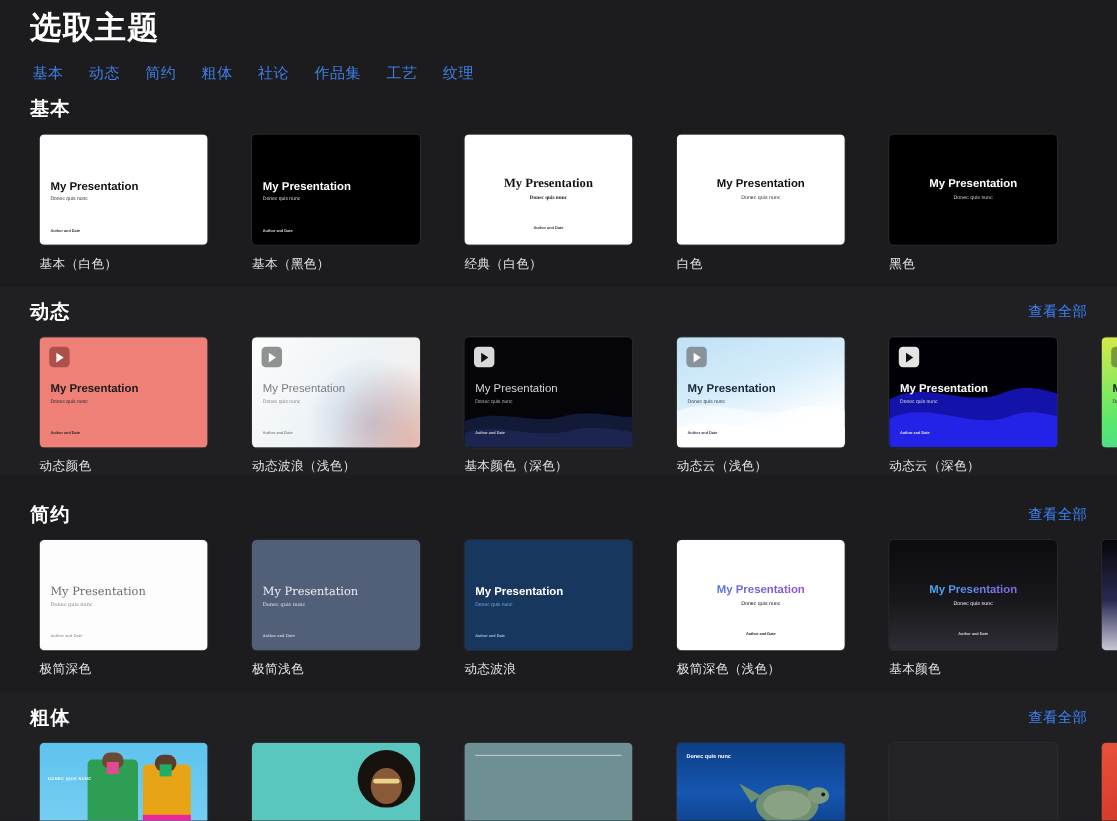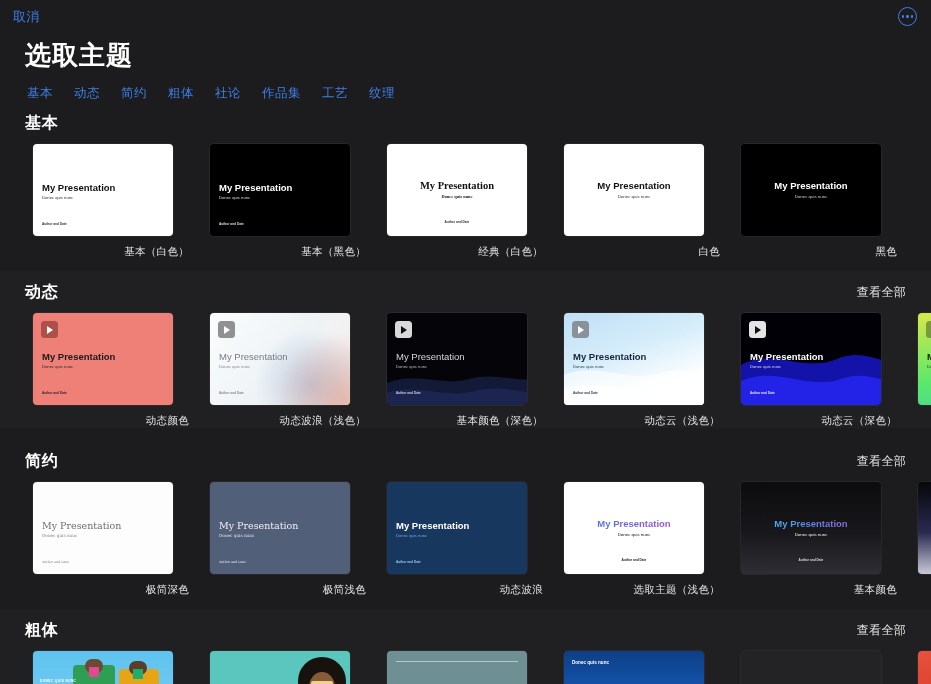--- a/index.html
+++ b/index.html
@@ -40,32 +40,32 @@
   
   .section { position:relative; padding:0 0 0 0; }
   .section.band { background:#202022; }
   .sec-head {
     position:relative; height:42px; display:flex; align-items:center;
     padding-left:25px; padding-right:25px;
   }
   .sec-title { font-size:16px; font-weight:bold; color:#fff; letter-spacing:.8px; }
   .see-all {
     position:absolute; right:25px; top:50%; transform:translateY(-50%);
-    font-size:12px; color:#e5e5e5; cursor:pointer; letter-spacing:.3px;margin-left:31px;
+    font-size:12px; color:#3b82f6; cursor:pointer; letter-spacing:.3px;margin-left:31px;
   }
   .row { display:flex; gap:21px; padding:0 0 0 33px; }
   .cell { width:156px; flex:0 0 auto; }
 
   .thumb {
     width:140px; height:92px; border-radius:4px; overflow:hidden;
     position:relative; cursor:pointer;
     box-shadow:0 0 0 0.5px rgba(255,255,255,.10);
   }
   .cap {
-    margin-top:9px; text-align:right; font-size:10.5px;
+    margin-top:9px; text-align:left; font-size:10.5px;
     color:#e4e4e6; letter-spacing:.3px; white-space:nowrap;
   }
 
   
   .slide { position:absolute; inset:0; }
   .s-title { position:absolute; font-weight:bold; white-space:nowrap; }
   .s-sub   { position:absolute; white-space:nowrap; }
   .s-foot  { position:absolute; white-space:nowrap; font-weight:bold; }
 
   
@@ -104,30 +104,20 @@
   .grad-text-dark {
     background:linear-gradient(90deg,#35d4ef 0%,#5b8df0 45%,#a94fd4 100%);
     -webkit-background-clip:text; background-clip:text; color:transparent;
   }
 </style>
 </head>
 <body>
 
 <div class="screen">
 
-  <div class="topbar">
-    <div class="cancel-btn">取消</div>
-    <div class="more-btn">
-      <span class="dots">
-          <i></i>
-          <i></i>
-          <i></i>
-        </span>
-    </div>
-  </div>
 
   <div class="page-title">选取主题</div>
   <div class="tabs">
     <span class="tab">基本</span>
     <span class="tab">动态</span>
     <span class="tab">简约</span>
     <span class="tab">粗体</span>
     <span class="tab">社论</span>
     <span class="tab">作品集</span>
     <span class="tab">工艺</span>
@@ -343,21 +333,21 @@
       </div>
 
       <div class="cell">
         <div class="thumb">
           <div class="slide lay-center" style="background:#ffffff">
             <div class="s-title grad-text">My Presentation</div>
             <div class="s-sub" style="color:#111">Donec quis nunc</div>
             <div class="s-foot" style="color:#222">Author and Date</div>
           </div>
         </div>
-        <div class="cap">选取主题（浅色）</div>
+        <div class="cap">极简深色（浅色）</div>
       </div>
 
       <div class="cell">
         <div class="thumb">
           <div class="slide lay-center" style="background:linear-gradient(180deg,#0c0c0e 0%,#18181c 55%,#2e2e34 100%)">
             <div class="s-title grad-text-dark">My Presentation</div>
             <div class="s-sub" style="color:#f2f2f5">Donec quis nunc</div>
             <div class="s-foot" style="color:#d8d8dd">Author and Date</div>
           </div>
         </div>

